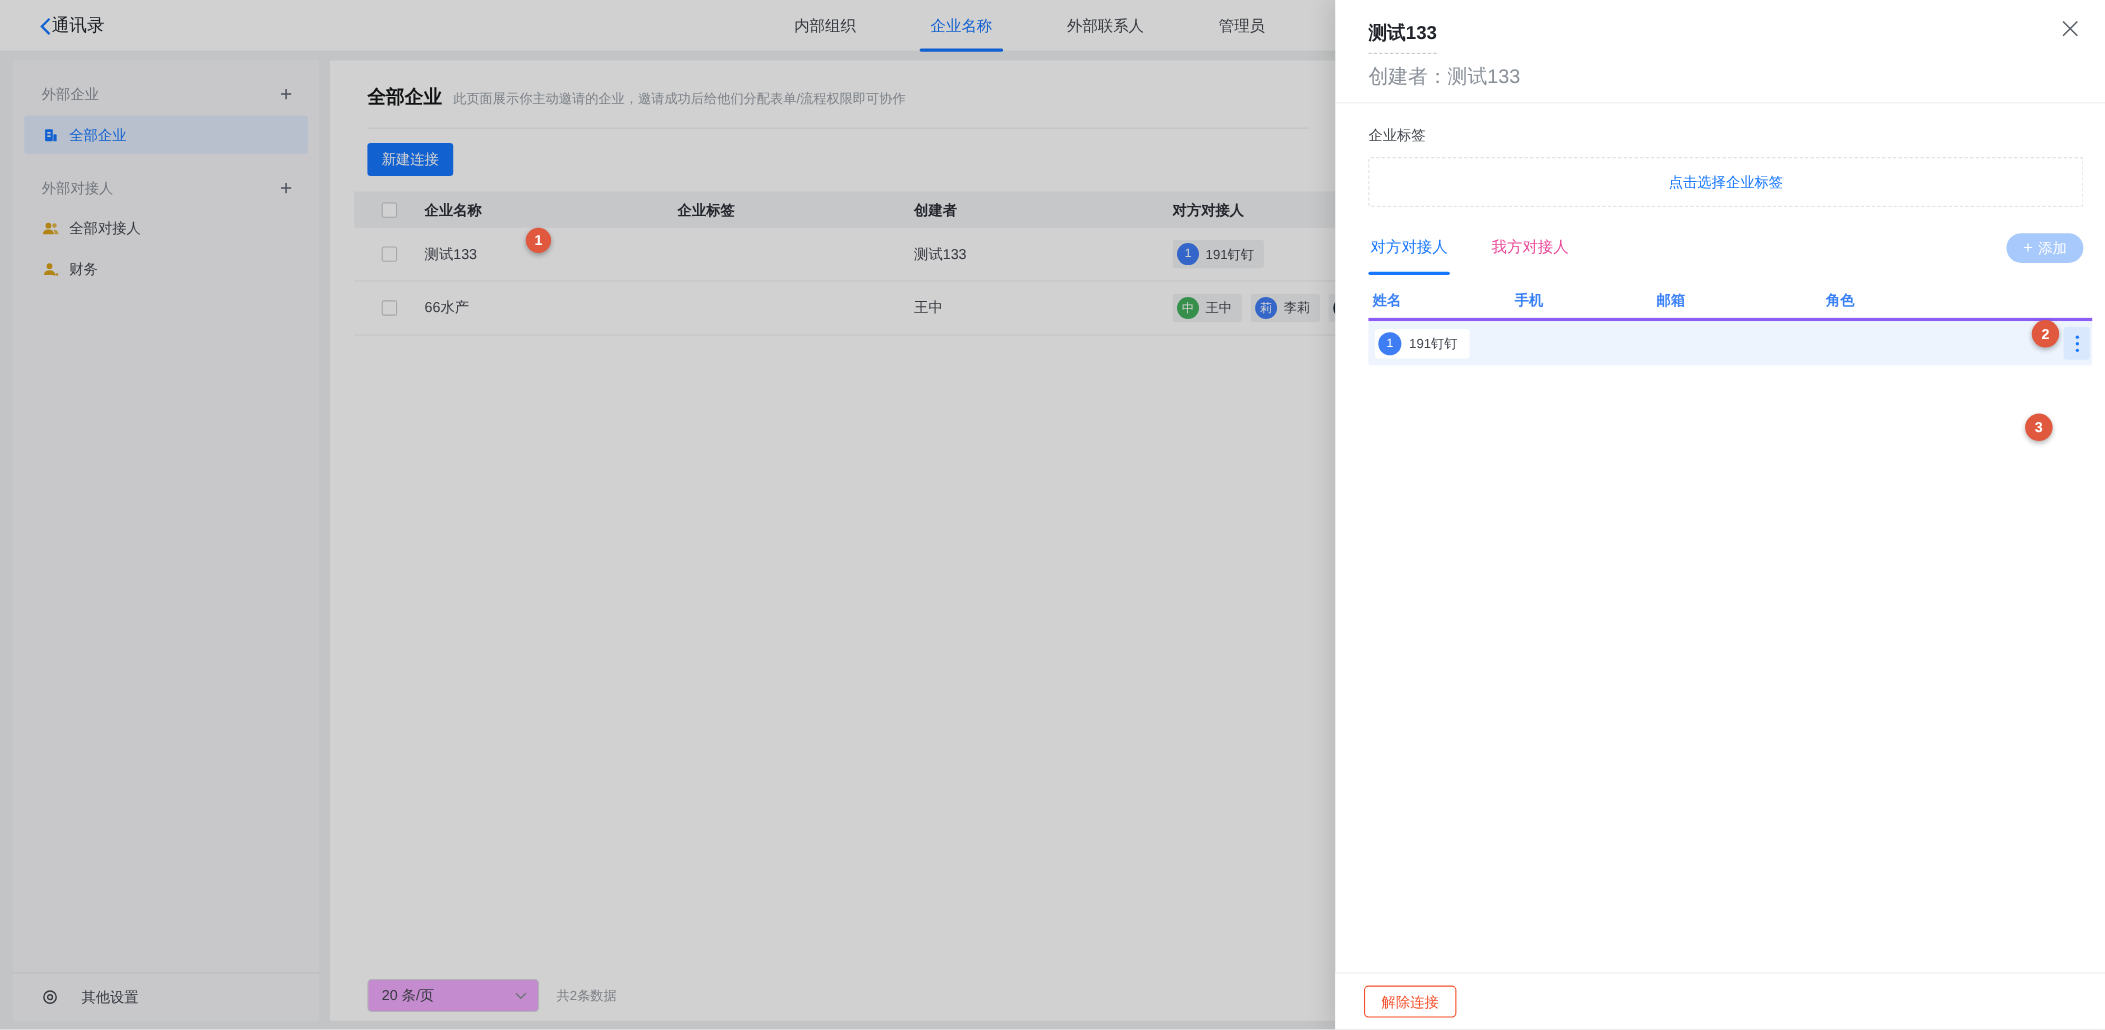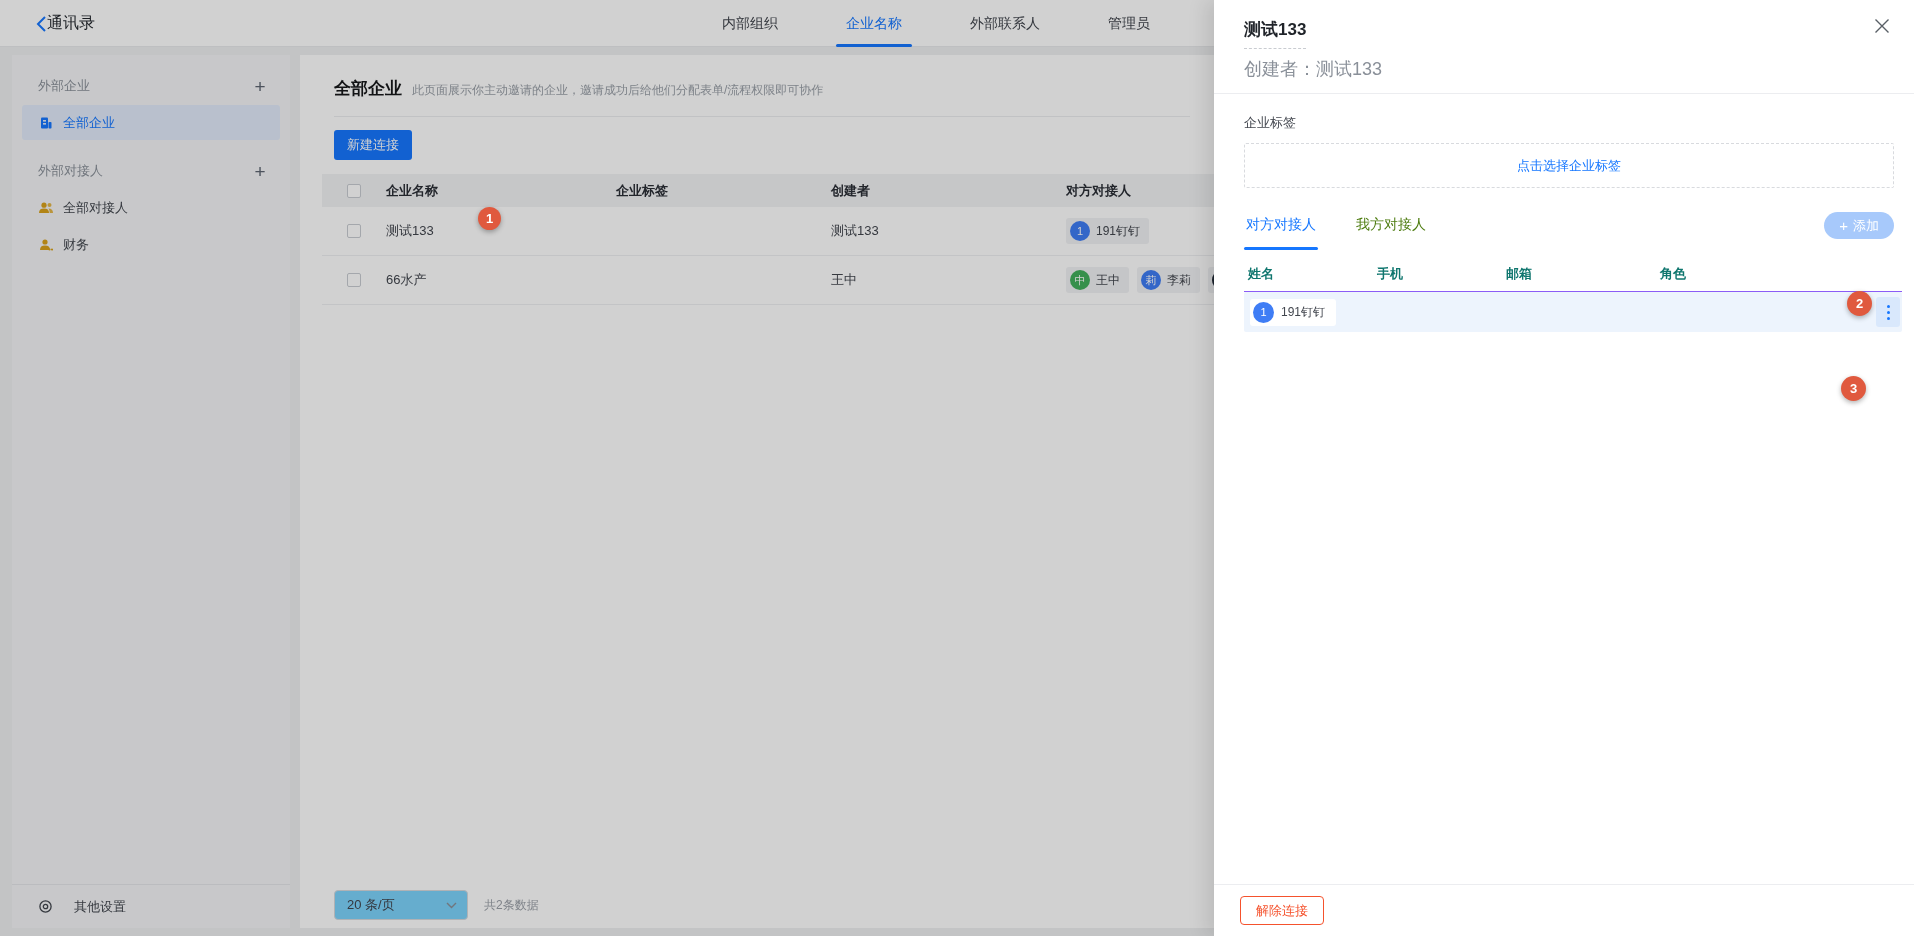--- a/index.html
+++ b/index.html
@@ -41,45 +41,45 @@
   .c1 { width:230px; flex:none; } .c2 { width:215px; flex:none; } .c3 { width:235px; flex:none; }
   .c4 { flex:1; display:flex; gap:8px; align-items:center; overflow:hidden; }
   .checkbox { width:14px; height:14px; border:1px solid #c9ccd2; border-radius:2px; background:#fff; cursor:pointer; }
 
   .chip { display:inline-flex; align-items:center; gap:6px; background:#f1f2f4; border-radius:3px; padding:3px 9px 3px 4px; flex:none; }
   .chip .av { width:20px; height:20px; border-radius:50%; color:#fff; font-size:11px; display:flex; align-items:center; justify-content:center; flex:none; }
   .chip .nm { font-size:12px; color:#42464e; white-space:nowrap; }
   .av-blue { background:#3f7df5; } .av-green { background:#43b05c; } .av-dark { background:#222b38; }
 
   .pager { position:absolute; left:34px; bottom:8px; display:flex; align-items:center; gap:16px; }
-  .page-select { width:134px; height:30px; border:1px solid #d7d9dd; border-radius:4px; background:#7dd3fc; display:flex; align-items:center; justify-content:space-between; padding:0 10px 0 12px; font-size:13px; color:#42464e; cursor:pointer; }
+  .page-select { width:156px; height:30px; border:1px solid #d7d9dd; border-radius:4px; background:#f0abfc; display:flex; align-items:center; justify-content:space-between; padding:0 10px 0 12px; font-size:13px; color:#42464e; cursor:pointer; }
   .total-text { font-size:12px; color:#9ba0a8; }
 
   
   .dim { position:absolute; left:0; top:0; width:1214px; height:936px; background:rgba(0,0,0,0.18); z-index:4; }
 
   
   .drawer { position:absolute; left:1214px; top:0; width:700px; height:936px; background:#fff; box-shadow:-8px 0 18px rgba(0,0,0,0.10); z-index:10; }
   .drawer-head { position:relative; padding:18px 24px 12px 30px; border-bottom:1px solid #ecedf0; }
   .drawer-title { display:inline-block; font-size:17px; font-weight:700; color:#1f2329; padding-bottom:7px; border-bottom:1px dashed #c9ccd1; cursor:text; }
   .drawer-close { position:absolute; right:22px; top:16px; width:20px; height:20px; cursor:pointer; display:flex; align-items:center; justify-content:center; }
   .drawer-creator { margin-top:8px; font-size:18px; color:#8a9099; }
   .drawer-body { position:relative; padding:0 20px 0 30px; }
   .tag-label { margin-top:20px; font-size:13px; color:#42464e; }
   .tag-box { margin-top:11px; height:45px; border:1px dashed #d8dade; border-radius:2px; display:flex; align-items:center; justify-content:center; font-size:13px; color:#1677ff; cursor:pointer; }
 
   .drawer-tabs { position:relative; margin-top:24px; height:38px; display:flex; gap:36px; }
-  .d-tab { position:relative; font-size:14px; color:#4d7c0f; padding:4px 2px; cursor:pointer; }
+  .d-tab { position:relative; font-size:14px; color:#ec4899; padding:4px 2px; cursor:pointer; }
   .d-tab.active { color:#1677ff; font-weight:500; }
   .d-tab.active .d-underline { position:absolute; left:0; right:0; bottom:0; height:3px; background:#1677ff; border-radius:2px; }
   .add-btn { position:absolute; right:0; top:0; height:27px; padding:0 15px; border:none; border-radius:14px; background:#a7c9fb; color:#fff; font-size:13px; display:inline-flex; align-items:center; gap:5px; cursor:not-allowed; }
   .add-btn .plus { font-size:15px; }
 
   .d-table { margin-top:6px; margin-right:-8px; }
-  .d-thead { display:flex; align-items:center; height:36px; border-bottom:1px solid #8b5cf6; font-size:13px; font-weight:700; color:#0f766e; }
+  .d-thead { display:flex; align-items:center; height:36px; border-bottom:3px solid #8b5cf6; font-size:13px; font-weight:700; color:#3b82f6; }
   .dc0 { width:133px; padding-left:4px; flex:none; } .dc1 { width:129px; flex:none; } .dc2 { width:154px; flex:none; } .dc3 { flex:1; }
   .d-trow { position:relative; display:flex; align-items:center; height:40px; background:#edf4fd; border-radius:2px; }
   .d-chip { display:inline-flex; align-items:center; gap:7px; background:#fff; border-radius:3px; padding:3px 11px 3px 3px; margin-left:6px; }
   .d-chip .av { width:21px; height:21px; border-radius:50%; background:#3f7df5; color:#fff; font-size:11px; display:flex; align-items:center; justify-content:center; }
   .d-chip .nm { font-size:12px; color:#42464e; }
   .kebab { position:absolute; right:2px; top:5px; width:24px; height:30px; background:#d9e8fc; border-radius:3px; display:flex; flex-direction:column; align-items:center; justify-content:center; gap:3px; cursor:pointer; }
   .kebab i { width:3px; height:3px; border-radius:50%; background:#1677ff; }
 
   .ctx-menu { position:absolute; left:578px; top:337px; width:112px; background:#fff; border:1px solid #f0f1f3; border-radius:6px; box-shadow:0 4px 16px rgba(0,0,0,0.13); padding:9px 0; z-index:12; }
   .ctx-item { height:31px; display:flex; align-items:center; padding-left:20px; font-size:13px; color:#42464e; cursor:pointer; }

